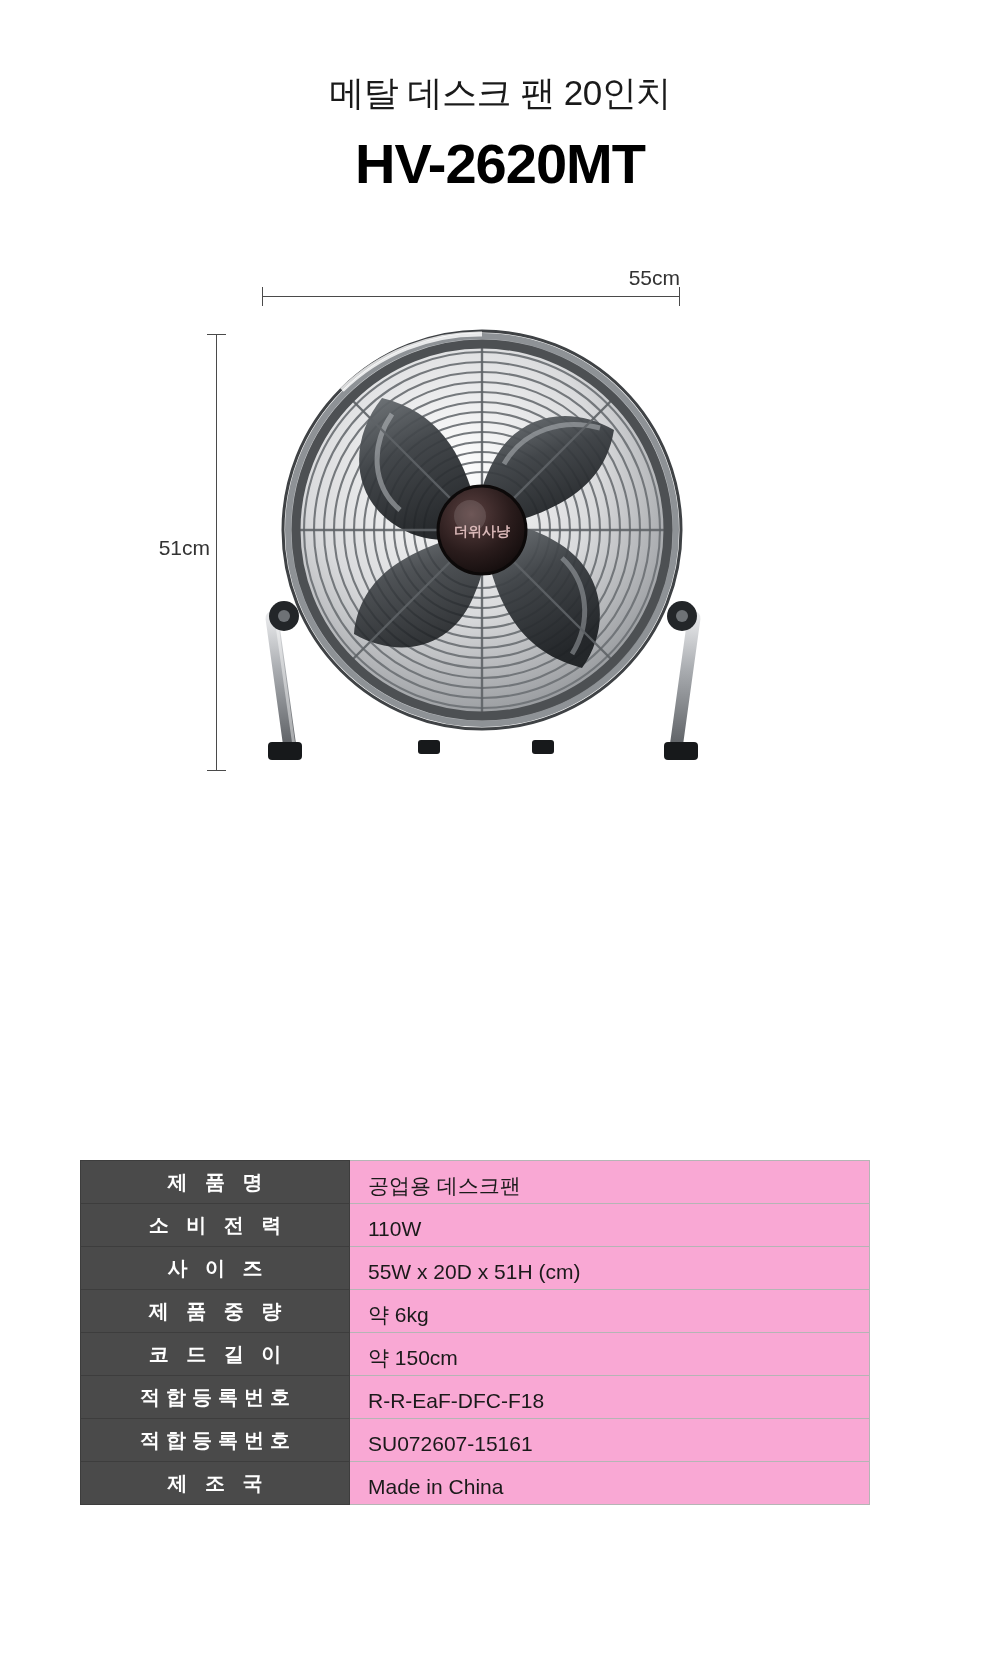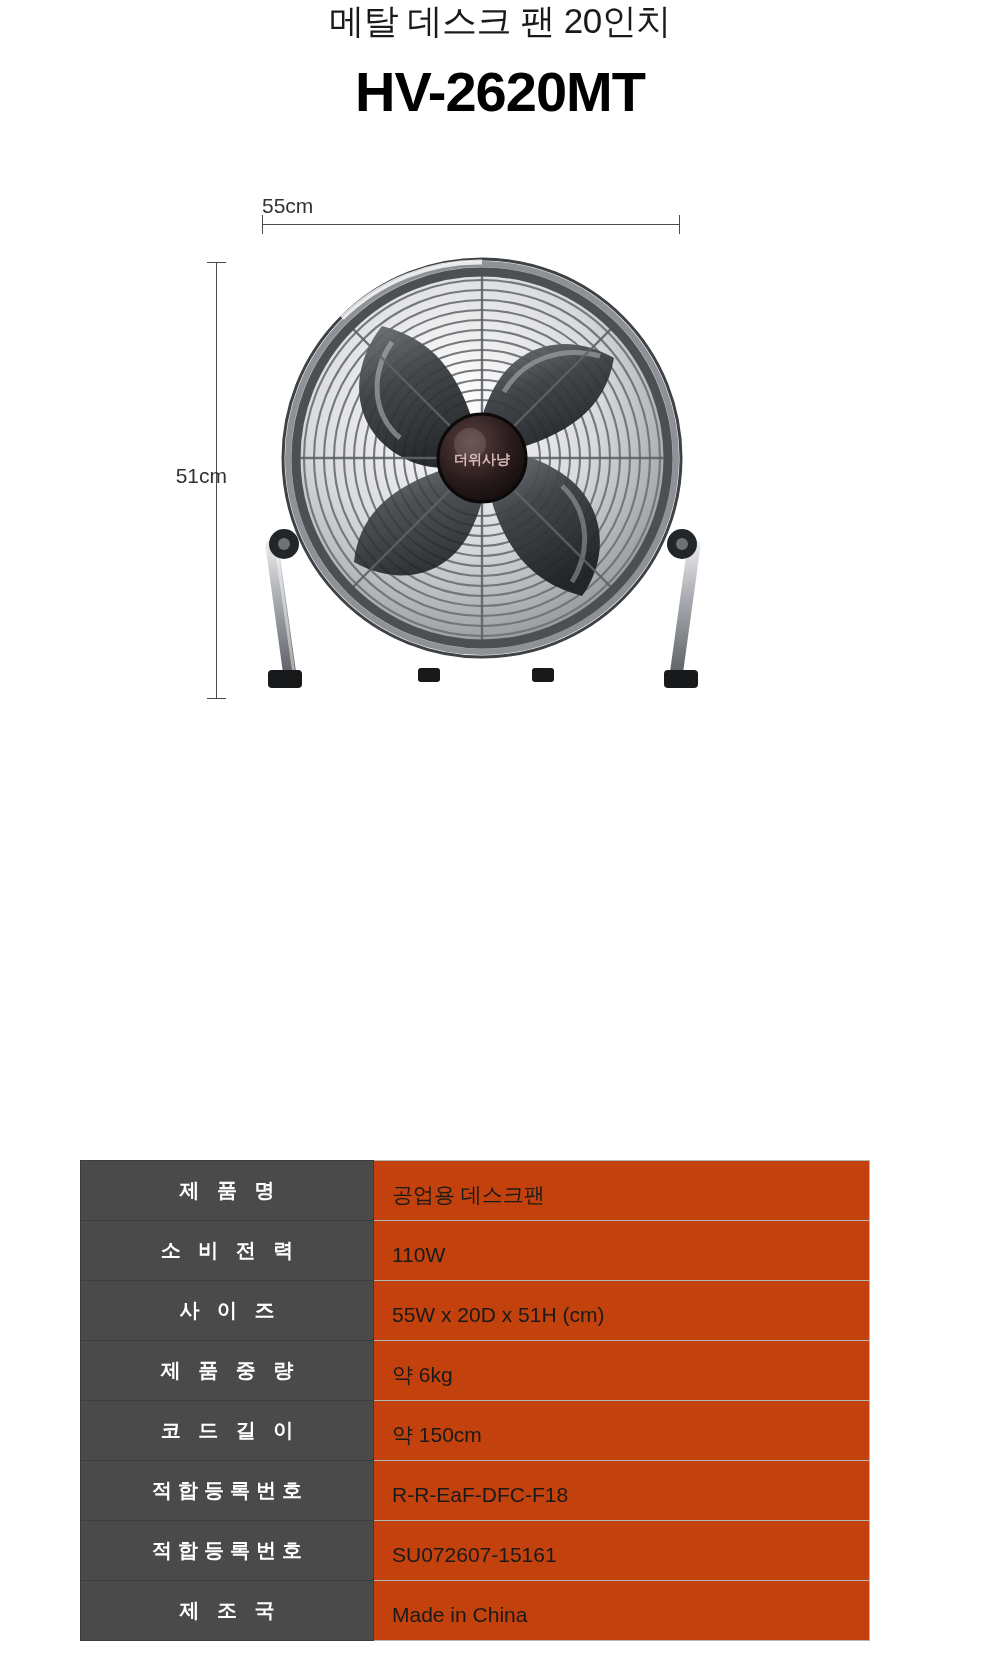--- a/index.html
+++ b/index.html
@@ -12,20 +12,21 @@
     height: 1666px;
     font-family: "Liberation Sans", sans-serif;
     color: #111111;
     position: relative;
     overflow: hidden;
   }
 
   
   .header {
     text-align: center;
+    padding-top: 72px;
   }
   .header .subtitle {
     font-size: 35px;
     font-weight: 400;
     letter-spacing: -0.5px;
     color: #1a1a1a;
     line-height: 1.2;
   }
   .header .model {
     font-size: 56px;
@@ -62,21 +63,21 @@
     height: 19px;
     background: #4a4a4a;
   }
   .dim-width::before { left: 0; }
   .dim-width::after  { right: 0; }
   .dim-width-label {
     position: absolute;
     left: 262px;
     top: 18px;
     width: 418px;
-    text-align: left;
+    text-align: right;
     font-size: 21px;
     color: #333333;
   }
 
   
   .dim-height {
     position: absolute;
     left: 216px;
     top: 86px;
     width: 1px;
@@ -89,21 +90,21 @@
     position: absolute;
     left: -9px;
     width: 19px;
     height: 1px;
     background: #4a4a4a;
   }
   .dim-height::before { top: 0; }
   .dim-height::after  { bottom: 0; }
   .dim-height-label {
     position: absolute;
-    left: 167px;
+    left: 150px;
     top: 288px;
     width: 60px;
     text-align: right;
     font-size: 21px;
     color: #333333;
   }
 
   .fan-img {
     position: absolute;
     left: 232px;
@@ -122,29 +123,29 @@
   .spec-table tr { height: 43px; }
   .spec-table th {
     width: 260px;
     background: #4a4a4a;
     color: #ffffff;
     font-size: 20px;
     font-weight: 700;
     text-align: center;
     border: 1px solid #3d3d3d;
     letter-spacing: 0px;
-    padding: 16px;
+    padding: 4px;
   }
   .spec-table th .sp {
     display: inline-block;
     letter-spacing: 6px;
     padding-left: 6px;
   }
   .spec-table td {
-    background: #c2410c;
+    background: #f9a8d4;
     color: #1a1a1a;
     font-size: 21px;
     text-align: left;
     padding: 8px 0 0 18px;
     border: 1px solid #b5b5b5;
     border-left: 1px solid #3d3d3d;
   }
 </style>
 </head>
 <body>

